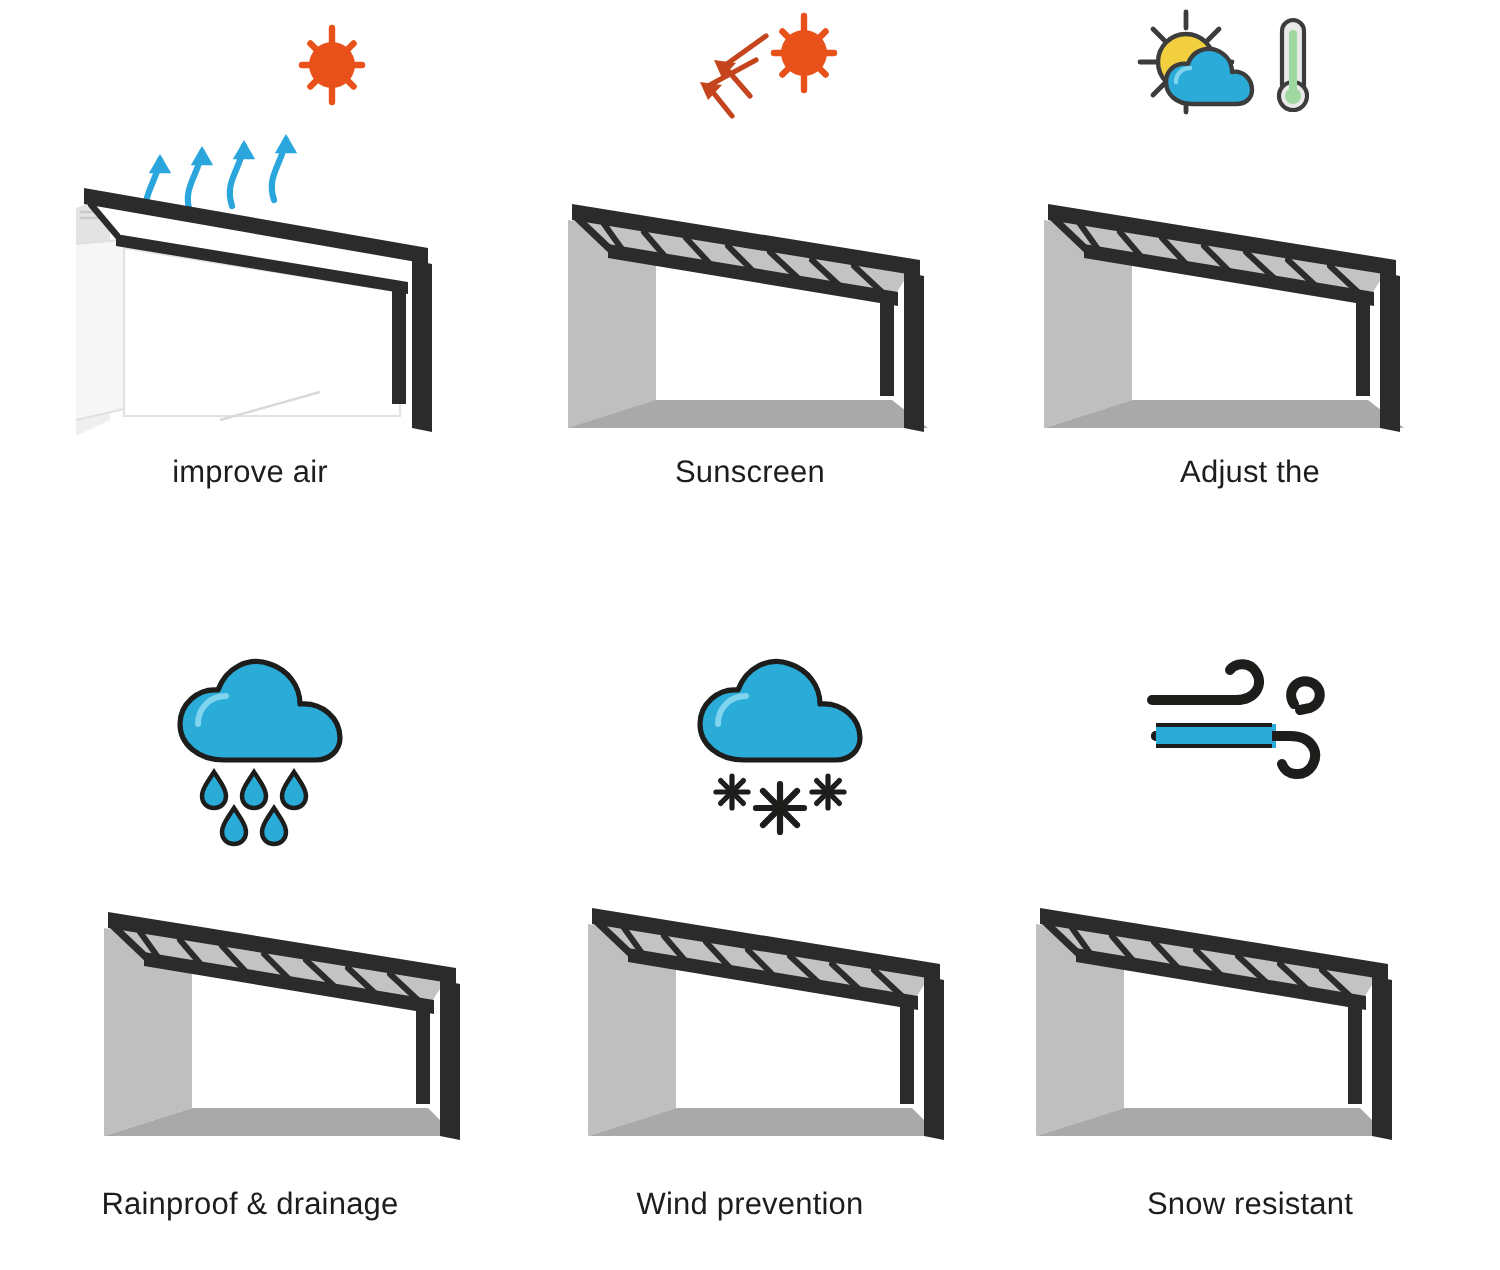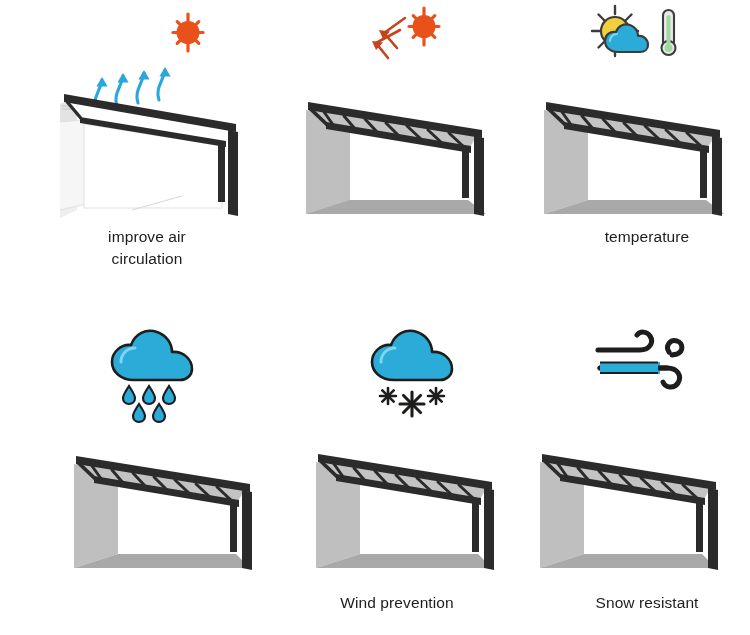--- a/index.html
+++ b/index.html
@@ -11,21 +11,20 @@
   body {
     width: 750px; height: 635px;
     font-family: "Liberation Sans", sans-serif;
     overflow: hidden;
   }
   .feature-grid {
     width: 750px; height: 635px;
     display: grid;
     grid-template-columns: repeat(3, 250px);
     grid-template-rows: 318px 317px;
-    padding-left: 22px;
   }
   .feature-cell {
     position: relative;
     display: flex;
     flex-direction: column;
     align-items: center;
     justify-content: flex-start;
   }
   .icon-stage {
     position: relative;
@@ -121,21 +120,20 @@
 
         <path d="M58,55 L204,79 L204,85 L58,61 Z" fill="#2b2b2b"></path>
 
         <path d="M206,68 L216,70 L216,154 L206,152 Z" fill="#2b2b2b"></path>
 
         <path d="M196,82 L203,83 L203,140 L196,140 Z" fill="#2b2b2b"></path>
       </svg>
     </div>
     <div class="caption">
       <div>improve air</div>
-      <div>circulation</div>
     </div>
   </div>
 
   <div class="feature-cell r1 cell-sun">
     <div class="icon-stage">
       <svg width="250" height="62" viewBox="0 0 250 62">
         <g stroke="#e8521a" stroke-width="3.2" stroke-linecap="round">
           <line x1="152" y1="8" x2="152" y2="15"></line>
           <line x1="152" y1="38" x2="152" y2="45"></line>
           <line x1="137" y1="26.5" x2="144" y2="26.5"></line>
@@ -186,20 +184,23 @@
 
         <path d="M37,43 L57,62 L57,67 L37,48 Z" fill="#2b2b2b"></path>
 
         <path d="M54,60 L199,84 L199,91 L54,67 Z" fill="#2b2b2b"></path>
 
         <path d="M202,74 L212,76 L212,154 L202,152 Z" fill="#2b2b2b"></path>
 
         <path d="M190,88 L197,89 L197,136 L190,136 Z" fill="#2b2b2b"></path>
       </svg>
     </div>
+    <div class="caption">
+      <div>Sunscreen</div>
+    </div>
   </div>
 
   <div class="feature-cell r1 cell-temp">
     <div class="icon-stage">
       <svg width="250" height="62" viewBox="0 0 250 62">
         <g stroke="#3c3c3c" stroke-width="2.4" stroke-linecap="round">
           <line x1="93" y1="6" x2="93" y2="14"></line>
           <line x1="93" y1="48" x2="93" y2="56"></line>
           <line x1="70" y1="31" x2="78" y2="31"></line>
           <line x1="108" y1="31" x2="116" y2="31"></line>
@@ -235,21 +236,21 @@
           <line x1="165" y1="71" x2="180" y2="85"></line>
         </g>
         <path d="M24,40 L198,68 L198,76 L24,48 Z" fill="#2b2b2b"></path>
         <path d="M25,43 L45,62 L45,67 L25,48 Z" fill="#2b2b2b"></path>
         <path d="M42,60 L187,84 L187,91 L42,67 Z" fill="#2b2b2b"></path>
         <path d="M190,74 L200,76 L200,154 L190,152 Z" fill="#2b2b2b"></path>
         <path d="M178,88 L185,89 L185,136 L178,136 Z" fill="#2b2b2b"></path>
       </svg>
     </div>
     <div class="caption">
-      <div>temperature</div>
+      <div>Adjust the</div>
     </div>
   </div>
 
   <div class="feature-cell r2 cell-rain">
     <div class="icon-stage">
       <svg width="250" height="110" viewBox="0 0 250 110">
         <path d="M112,62 C99,62 90,54 90,44 C90,34 99,26 109,27 C113,16 124,10 135,14 C144,17 150,25 150,34 C161,33 170,41 170,51 C170,57 165,62 158,62 Z" fill="#2aabd8" stroke="#1d1d1b" stroke-width="2.6" stroke-linejoin="round"></path>
         <path d="M99,44 C99,36 105,30 113,30" stroke="#7fd4ee" stroke-width="3" fill="none" stroke-linecap="round"></path>
         <g fill="#2aabd8" stroke="#1d1d1b" stroke-width="2.2">
           <path d="M107,68 C111,74 113,77 113,80 C113,83.5 110.5,86 107,86 C103.5,86 101,83.5 101,80 C101,77 103,74 107,68 Z"></path>
@@ -274,20 +275,23 @@
           <line x1="153" y1="52" x2="168" y2="66"></line>
           <line x1="174" y1="56" x2="189" y2="70"></line>
           <line x1="195" y1="59" x2="210" y2="73"></line>
         </g>
         <path d="M54,28 L228,56 L228,64 L54,36 Z" fill="#2b2b2b"></path>
         <path d="M55,31 L75,50 L75,55 L55,36 Z" fill="#2b2b2b"></path>
         <path d="M72,48 L217,72 L217,79 L72,55 Z" fill="#2b2b2b"></path>
         <path d="M220,62 L230,64 L230,142 L220,140 Z" fill="#2b2b2b"></path>
         <path d="M208,76 L215,77 L215,124 L208,124 Z" fill="#2b2b2b"></path>
       </svg>
+    </div>
+    <div class="caption">
+      <div>Rainproof &amp; drainage</div>
     </div>
   </div>
 
   <div class="feature-cell r2 cell-snow">
     <div class="icon-stage">
       <svg width="250" height="110" viewBox="0 0 250 110">
         <path d="M122,62 C109,62 100,54 100,44 C100,34 109,26 119,27 C123,16 134,10 145,14 C154,17 160,25 160,34 C171,33 180,41 180,51 C180,57 175,62 168,62 Z" fill="#2aabd8" stroke="#1d1d1b" stroke-width="2.6" stroke-linejoin="round"></path>
         <path d="M109,44 C109,36 115,30 123,30" stroke="#7fd4ee" stroke-width="3" fill="none" stroke-linecap="round"></path>
         <g stroke="#1d1d1b" stroke-linecap="round">
           <g stroke-width="2.6">

